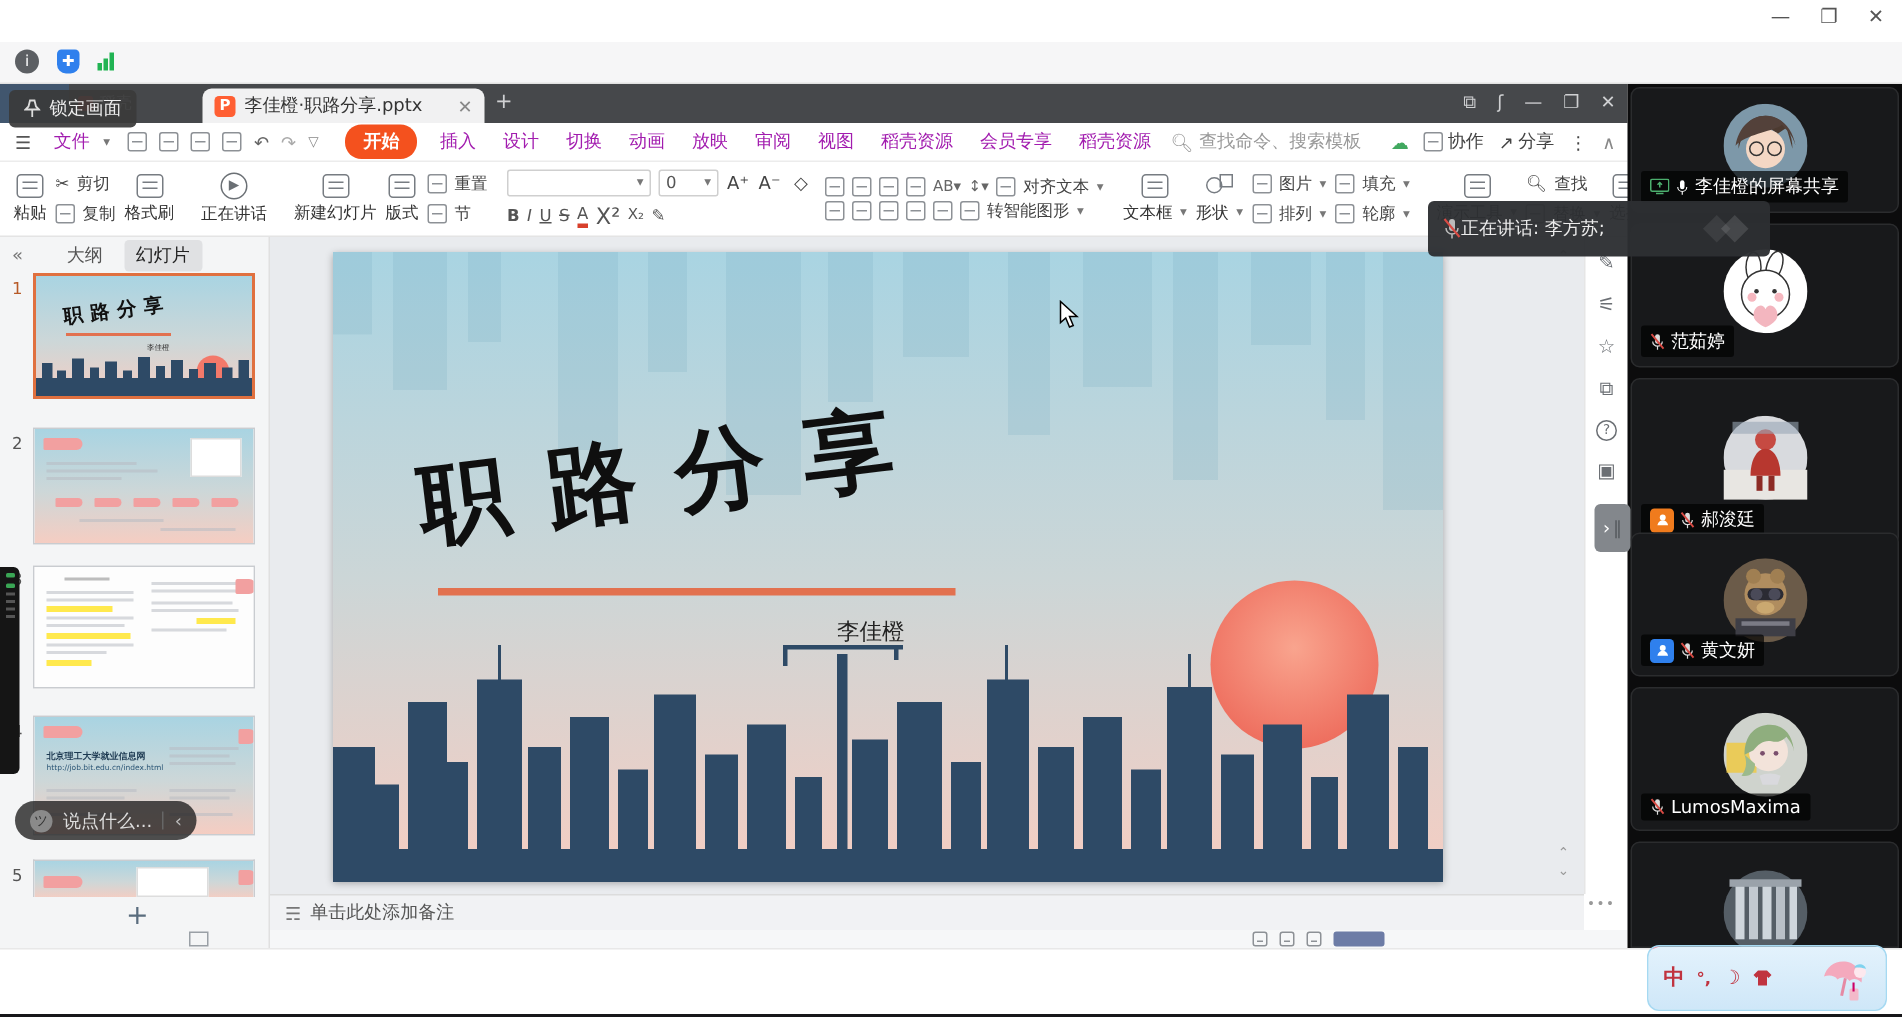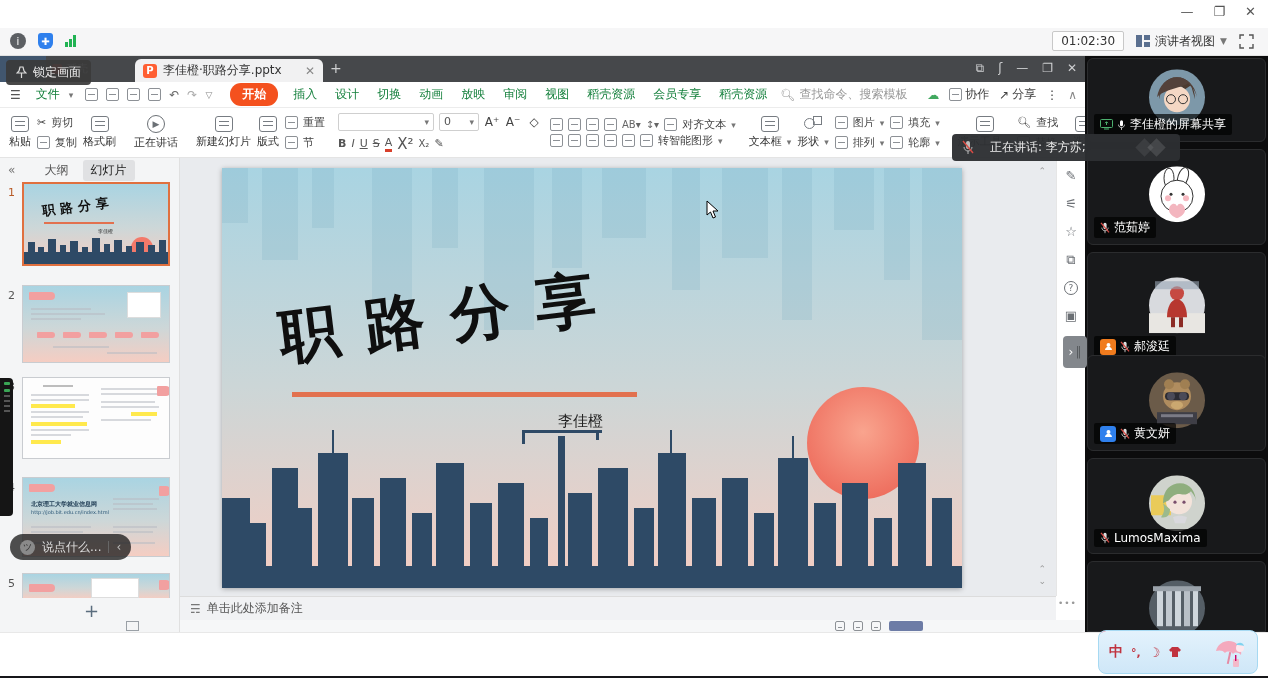--- a/index.html
+++ b/index.html
@@ -21,21 +21,21 @@
   .vm-ico{width:14px;height:12px;position:relative}
   .vm-ico i{position:absolute;background:#5a6f8f}
   .caret{font-size:9px;color:#777}
   
   .wps-tabbar{left:0;top:56px;width:1085px;height:26px;background:#46484b}
   .doc-tab{position:absolute;left:135px;top:3px;width:188px;height:23px;background:#f1f1f2;border-radius:6px 6px 0 0;
     display:flex;align-items:center;padding:0 8px;gap:6px;font-size:12px;color:#333}
   .plogo{width:14px;height:14px;background:#ff5f33;border-radius:3px;color:#fff;font-size:10px;font-weight:700;
     display:flex;align-items:center;justify-content:center}
   .menubar{left:0;top:82px;width:1085px;height:26px;background:#fff;border-bottom:1px solid #ececec;display:flex;align-items:center}
-  .mtab{margin:0 9px;color:#15803d;font-size:12px;white-space:nowrap}
+  .mtab{margin:0 9px;color:#a21caf;font-size:12px;white-space:nowrap}
   .mtab.active{background:#f4511e;color:#fff;border-radius:11px;padding:3px 12px;margin:0 6px;font-weight:700}
   .gico{display:inline-block;width:13px;height:13px;border:1px solid #8d9196;border-radius:2px;position:relative}
   .gico::after{content:"";position:absolute;left:2px;right:2px;top:5px;border-top:1px solid #8d9196}
   .ribbon{left:0;top:108px;width:1085px;height:50px;background:#fff;border-bottom:1px solid #e4e4e4;display:flex;align-items:stretch;padding:3px 4px;gap:2px}
   .rgroup{display:flex;align-items:center;gap:6px;padding:0 5px}
   .rsep{width:1px;background:#e8e8e8;margin:4px 2px}
   .rbig{display:flex;flex-direction:column;align-items:center;justify-content:center;gap:2px;font-size:11px;color:#333;white-space:nowrap}
   .rcol{display:flex;flex-direction:column;justify-content:center;gap:5px;font-size:11px;color:#444}
   .rrow{display:flex;align-items:center;gap:5px;white-space:nowrap}
   .bico{width:18px;height:16px;border:1px solid #777c82;border-radius:3px;position:relative}
@@ -59,21 +59,21 @@
     box-shadow:0 1px 5px rgba(0,0,0,.3);overflow:hidden}
   .slide-title{position:absolute;left:56px;top:104px;width:420px;font-size:60px;font-weight:700;color:#0f0f0f;
     letter-spacing:26px;transform:rotate(-7deg);white-space:nowrap}
   .slide-underline{position:absolute;left:70px;top:224px;width:345px;height:5px;background:#e2714f}
   .slide-author{position:absolute;left:336px;top:244px;font-size:15px;color:#222}
   .rrail{left:1056px;top:158px;width:29px;height:438px;background:#fff;border-left:1px solid #e6e6e6;display:flex;flex-direction:column;align-items:center;padding-top:10px;gap:13px;color:#6b6f74;font-size:13px}
   .notesbar{left:180px;top:596px;width:876px;height:24px;background:#f1f2f4;border-top:1px solid #dcdcdc;display:flex;align-items:center;padding:0 10px;gap:6px;color:#555}
   .statusstrip{left:180px;top:620px;width:905px;height:12px;background:#f6f7f8}
   
   .lockpill{left:6px;top:60px;height:25px;background:rgba(58,58,58,.93);border-radius:4px;color:#eee;display:flex;align-items:center;gap:6px;padding:0 10px;font-size:12px;z-index:40}
-  .toast{left:952px;top:134px;width:228px;height:27px;background:rgba(45,47,50,.96);border-radius:4px;display:flex;align-items:center;padding:0 10px;gap:16px;color:#ececec;z-index:55}
+  .toast{left:952px;top:134px;width:228px;height:37px;background:rgba(45,47,50,.96);border-radius:4px;display:flex;align-items:center;padding:0 10px;gap:0;color:#ececec;z-index:55}
   .chatbubble{left:10px;top:534px;height:26px;background:rgba(30,30,30,.78);border-radius:13px;display:flex;align-items:center;gap:7px;padding:0 10px;color:#ddd;z-index:40}
   .sidewidget{left:0;top:378px;width:13px;height:138px;background:#151515;border-radius:0 4px 4px 0;z-index:39}
   .sidewidget i{display:block;margin:4px auto 3px;width:6px;height:3px;background:#3aa655;border-radius:1px}
   .sidewidget em{display:block;margin:3px auto;width:6px;height:2px;background:#555}
   
   .sidebar{left:1085px;top:56px;width:183px;height:576px;background:#0c0c0d;z-index:10}
   .tile{position:absolute;left:2px;width:179px;background:#18191b;border:1px solid #2b2c2e;border-radius:6px;overflow:hidden}
   .tile .av{position:absolute;left:50%;top:50%;transform:translate(-50%,-55%)}
   .namechip{position:absolute;left:6px;bottom:6px;background:rgba(0,0,0,.68);border-radius:2px;padding:2px 6px;
     display:flex;align-items:center;gap:4px;color:#fff;font-size:12px;max-width:166px;white-space:nowrap}
@@ -102,35 +102,20 @@
 
   <div class="abs meetbar"></div>
   <div class="abs flex" style="left:10px;top:33px;gap:12px">
     <span style="width:16px;height:16px;border-radius:50%;background:#5c5f63;color:#fff;font-size:10px;display:flex;align-items:center;justify-content:center">i</span>
     <span style="width:15px;height:16px;background:#2f80ed;border-radius:3px 3px 6px 6px;color:#fff;font-size:10px;display:flex;align-items:center;justify-content:center">✚</span>
     <span class="sigbars">
         <i style="height:5px"></i>
         <i style="height:8px"></i>
         <i style="height:12px"></i>
       </span>
-  </div>
-  <div class="abs flex" style="right:14px;top:31px;gap:12px">
-    <span class="timerbox">01:02:30</span>
-    <span class="viewmode">
-      <span class="vm-ico">
-          <i style="left:0;top:0;width:6px;height:12px"></i>
-          <i style="left:8px;top:0;width:6px;height:5px"></i>
-          <i style="left:8px;top:7px;width:6px;height:5px"></i>
-        </span>
-      <span>演讲者视图</span>
-      <span class="caret">▼</span>
-    </span>
-    <svg width="15" height="15" viewBox="0 0 15 15">
-        <path d="M1 5V1h4M10 1h4v4M14 10v4h-4M5 14H1v-4" fill="none" stroke="#555" stroke-width="1.4"></path>
-      </svg>
   </div>
 
   <div class="abs wps-tabbar">
     <div style="position:absolute;left:0;top:0;width:46px;height:26px;background:#41566e"></div>
     <div style="position:absolute;left:52px;top:5px;display:flex;align-items:center;gap:4px;color:#b9babd;font-size:11px">
       <span style="width:10px;height:10px;background:#e23c2f;border-radius:2px"></span>
       <span>稻壳</span>
     </div>
     <div class="doc-tab">
       <span class="plogo">P</span>

